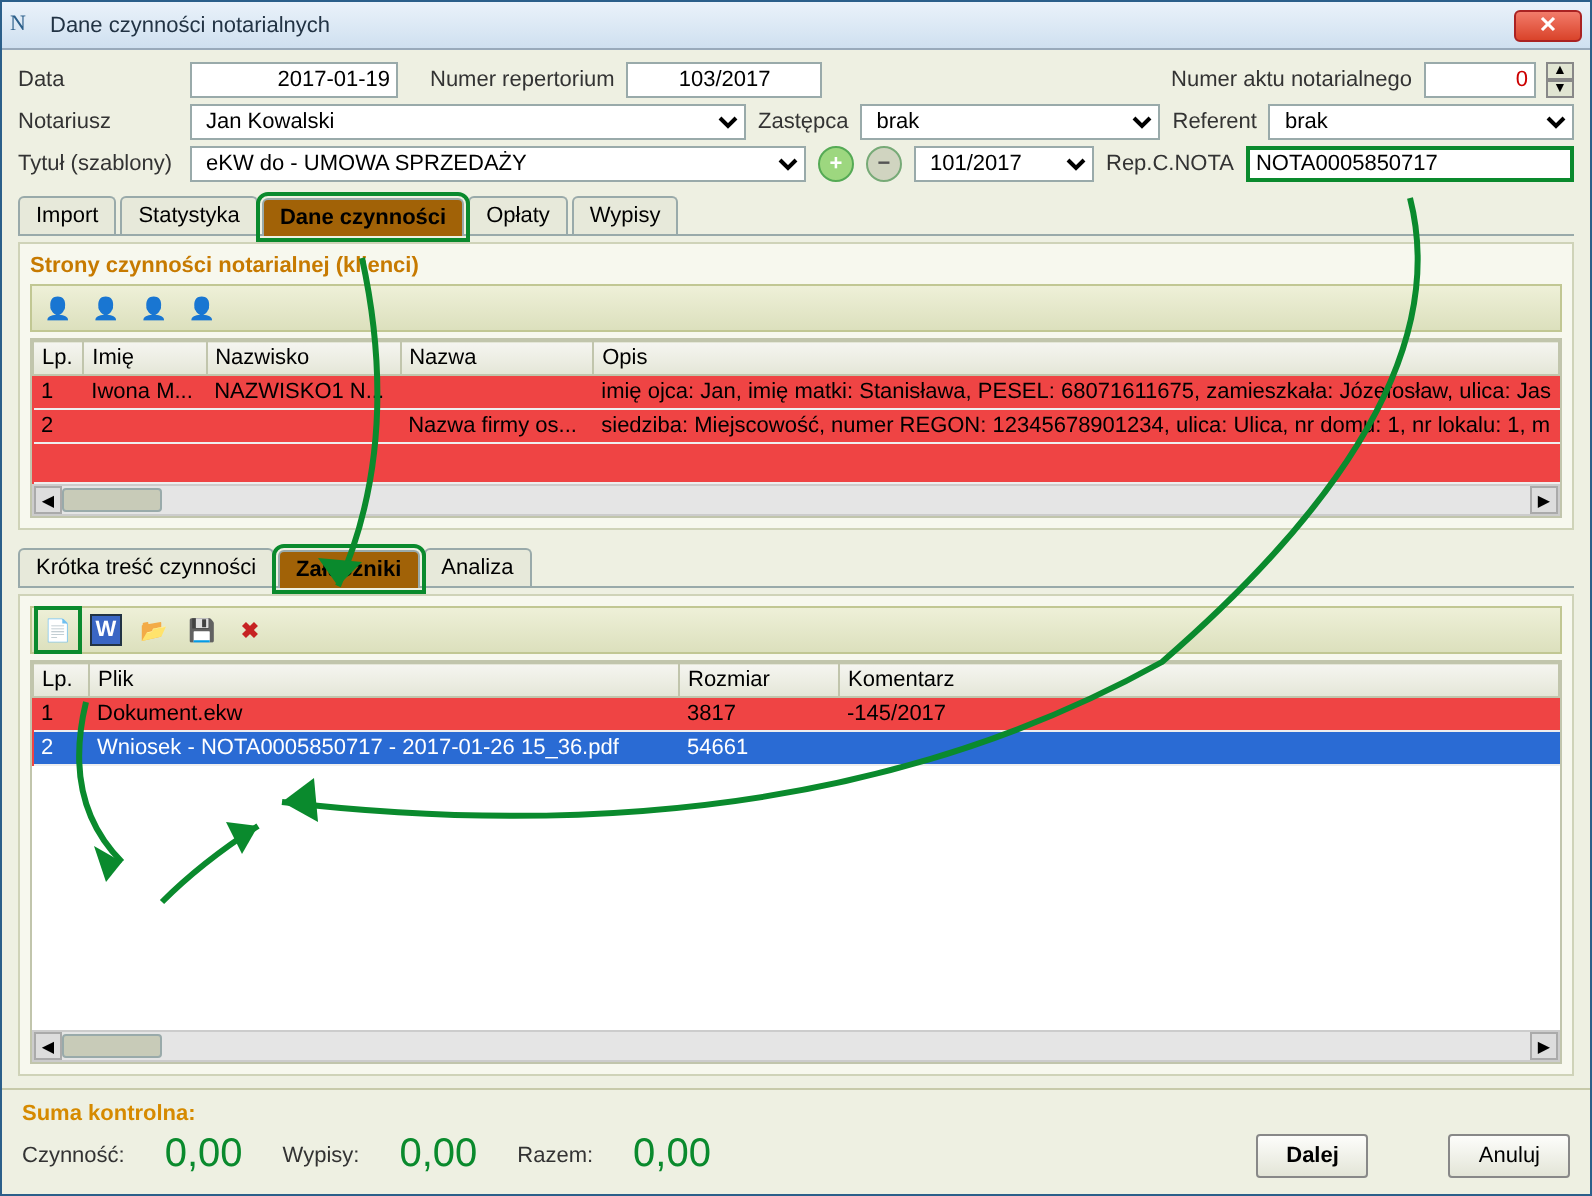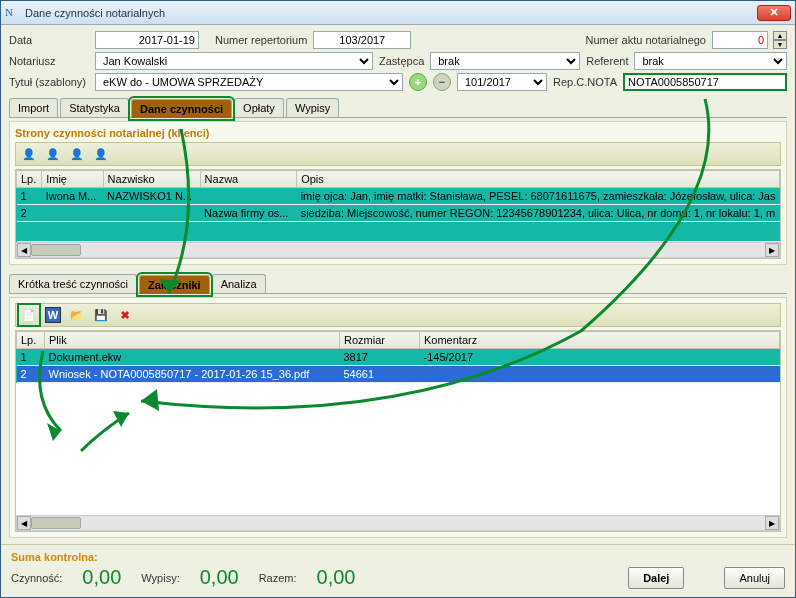--- a/index.html
+++ b/index.html
@@ -16,21 +16,21 @@
   .rep-input { border:2px solid #0a8a2d !important; height:20px; }
   .spinners { display:flex; flex-direction:column; margin-left:-1px; }
   .spinbtn { width:14px; height:9px; border:1px solid #888; background:#e1e5d2; font-size:7px; line-height:7px; text-align:center; }
   .tabs { display:flex; border-bottom:1px solid #9aa; margin-top:4px; }
   .tab { padding:3px 8px; border:1px solid #9aa; border-bottom:none; background:#e7e9da; margin-right:2px; border-radius:3px 3px 0 0; cursor:pointer; }
   .tab.active { background:#a16207; font-weight:bold; position:relative; top:1px; }
   .panel { border:1px solid #cfd3b8; background:#f7f8ee; padding:5px; }
   .section-title { color:#c77a00; font-weight:bold; margin-bottom:3px; }
   .iconbar { background:linear-gradient(#eef0d8,#dce0bd); border:1px solid #c1c793; padding:3px 5px; display:flex; gap:8px; align-items:center; }
   .iconbtn { width:16px; height:16px; display:flex; align-items:center; justify-content:center; }
-  .table { width:100%; border-collapse:collapse; background:#14b8a6; }
+  .table { width:100%; border-collapse:collapse; background:#ef4444; }
   .table th { background:linear-gradient(#f5f5f0,#e4e6d7); border:1px solid #c1c5ac; text-align:left; padding:2px 4px; font-weight:normal; }
   .table td { border-bottom:1px solid #eee; padding:2px 4px; white-space:nowrap; overflow:hidden; }
   .table tr.sel td { background:#2a6bd4; color:#fff; }
   .scrollbar-h { height:16px; background:#e5e5e5; border:1px solid #ccc; position:relative; }
   .scrollbar-h .thumb { position:absolute; left:14px; width:50px; top:1px; bottom:1px; background:#c8cbb8; border:1px solid #9aa; border-radius:2px; }
   .scrollbar-h .arr { position:absolute; top:0; bottom:0; width:14px; display:flex; align-items:center; justify-content:center; border:1px solid #aaa; background:#ddd; font-size:8px; }
   .footer { border-top:1px solid #c7caaa; padding:6px 10px 8px; }
   .sumrow { display:flex; align-items:center; gap:20px; }
   .sumval { color:#0a8a2d; font-size:20px; font-weight:normal; }
   .btn { border:1px solid #888; background:linear-gradient(#fdfdfb,#e3e5d7); padding:4px 14px; border-radius:2px; cursor:pointer; }

